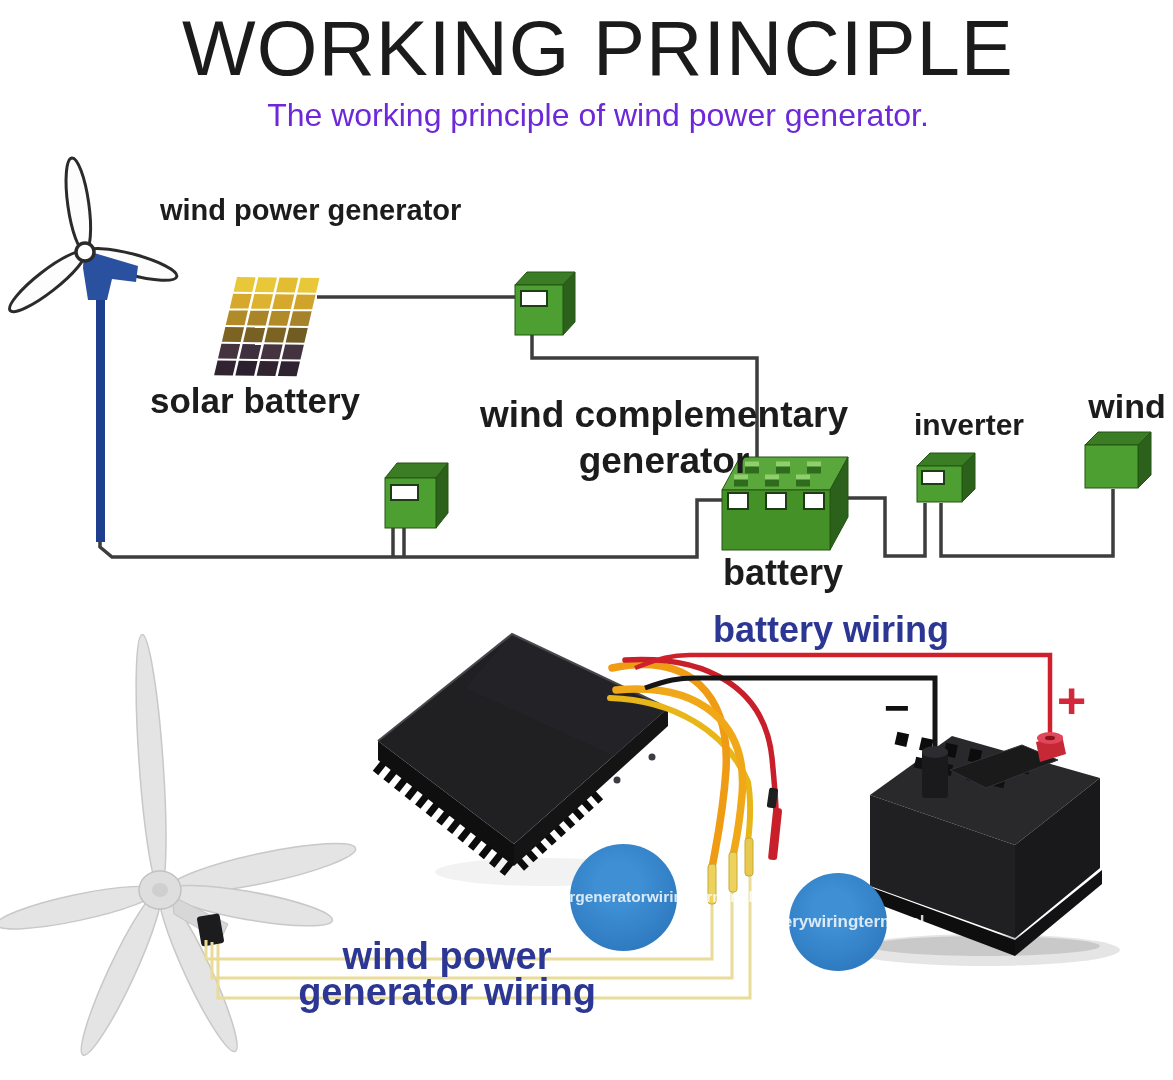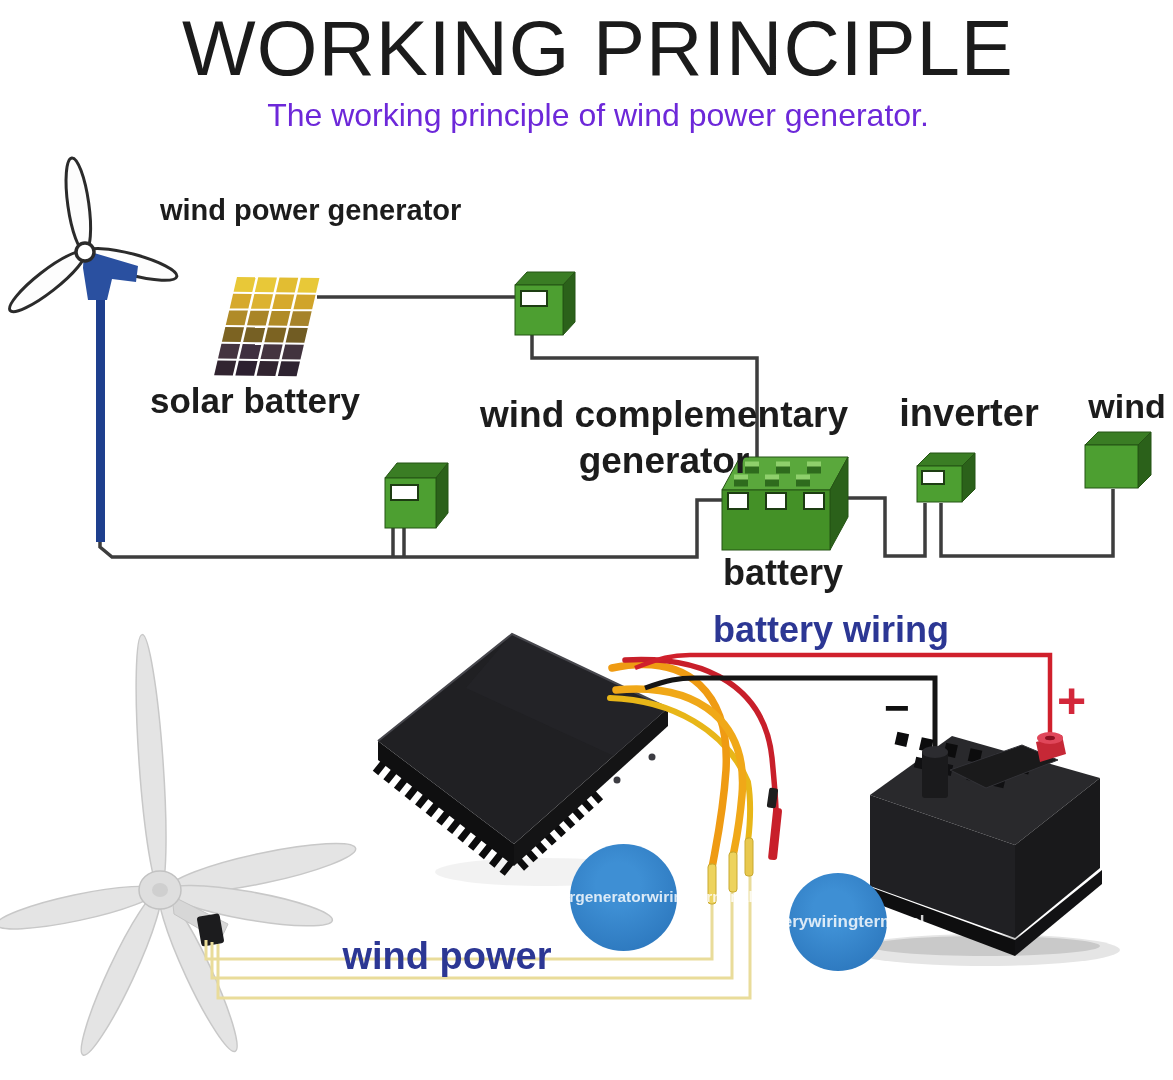--- a/index.html
+++ b/index.html
@@ -199,21 +199,21 @@
 
   <div class="lbl schlbl" style="left:150px;top:381px;font-size:35px;">solar battery</div>
 
   <div class="lbl schlbl centered" style="left:664px;top:392px;font-size:37px;line-height:46px;">
     <div>wind complementary</div>
     <div>generator</div>
   </div>
 
   <div class="lbl schlbl centered" style="left:783px;top:552px;font-size:36px;">battery</div>
 
-  <div class="lbl schlbl centered" style="left:969px;top:392px;font-size:38px;">inverter</div>
+  <div class="lbl schlbl centered" style="left:969px;top:408px;font-size:30px;">inverter</div>
 
   <div class="lbl schlbl centered" style="left:1127px;top:387px;font-size:34px;">wind</div>
 
   <div class="lbl navy centered" style="left:831px;top:609px;font-size:36px;">battery wiring</div>
 
   <div class="lbl minus" style="left:884px;top:686px;">−</div>
 
   <div class="lbl plus" style="left:1057px;top:676px;">+</div>
 
   <div class="badge badge1">
@@ -225,15 +225,16 @@
   </div>
 
   <div class="badge badge2">
     <div>battery</div>
     <div>wiring</div>
     <div>terminal</div>
   </div>
 
   <div class="lbl navy centered" style="left:447px;top:938px;font-size:38px;line-height:36px;">
     <div>wind power</div>
+    <div>generator wiring</div>
   </div>
 
 </div>
 
 </body></html>

